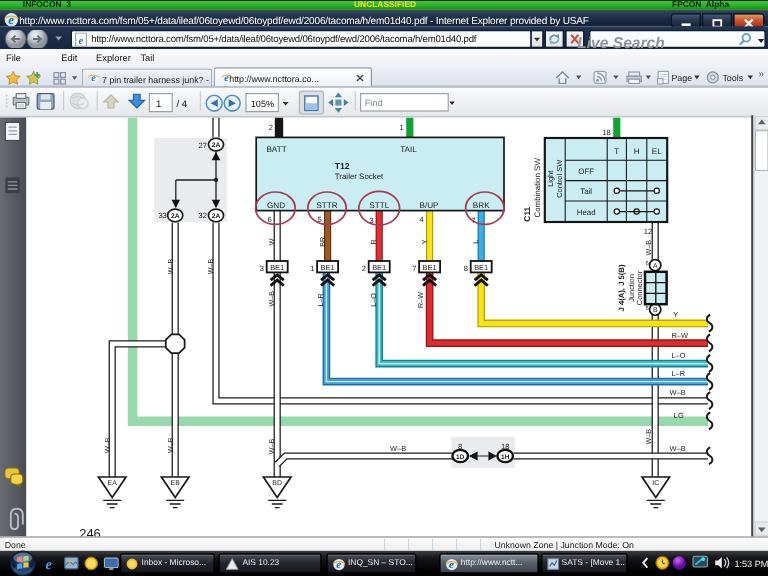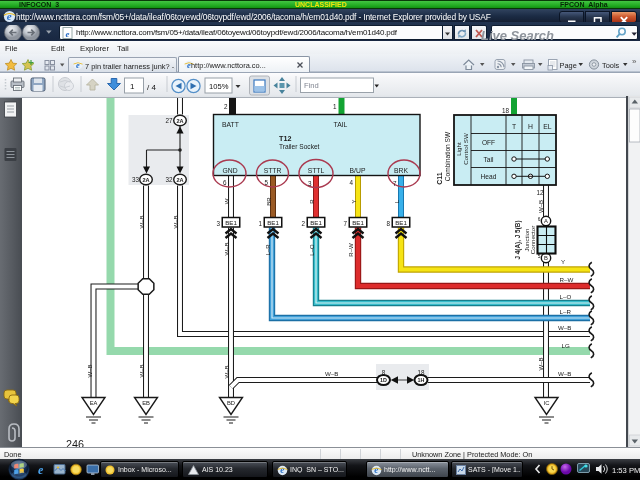--- a/index.html
+++ b/index.html
@@ -499,21 +499,21 @@
   <svg width="12" height="351" viewBox="0 0 12 351">
     <rect x="0.5" y="1" width="11" height="11" fill="#e8eaec" stroke="#c8ccd0" stroke-width="0.7"></rect>
     <path d="M5.8 3.5 L9 7.5 L2.6 7.5 Z" fill="#5a6268"></path>
     <rect x="0.5" y="13" width="10.5" height="33" fill="#fdfdfd" stroke="#a8adb4" stroke-width="0.8"></rect>
     <rect x="0.5" y="339" width="11" height="11" fill="#e8eaec" stroke="#c8ccd0" stroke-width="0.7"></rect>
     <path d="M5.8 347.5 L9 343.5 L2.6 343.5 Z" fill="#5a6268"></path>
   </svg>
 </div>
 <div class="abs" id="status">
   <span style="position:absolute;left:4px;top:2px;">Done</span>
-  <span style="position:absolute;left:412px;top:2px;">Unknown Zone | Protected Mode: On</span>
+  <span style="position:absolute;left:412px;top:2px;">Unknown Zone | Junction Mode: On</span>
   <svg class="abs" style="left:320px;top:1px" width="90" height="10">
         <path d="M0.5 0 V10 M20.5 0 V10 M40.5 0 V10 M60.5 0 V10 M80.5 0 V10" stroke="#d0d3d7" stroke-width="1"></path>
       </svg>
 </div>
 <div class="abs" id="task">
   <svg class="abs" style="left:6px;top:-1px" width="26" height="23" viewBox="0 0 26 23">
     <defs>
           <radialGradient id="orb" cx="50%" cy="38%">
             <stop offset="0%" stop-color="#4a6f9e"></stop>
             <stop offset="55%" stop-color="#17355e"></stop>

